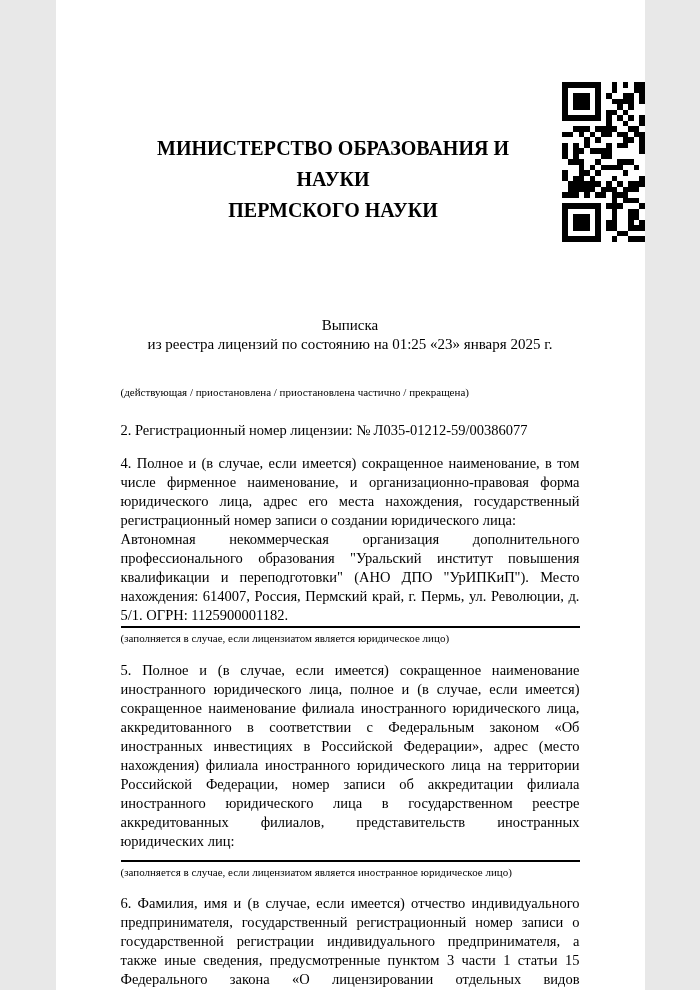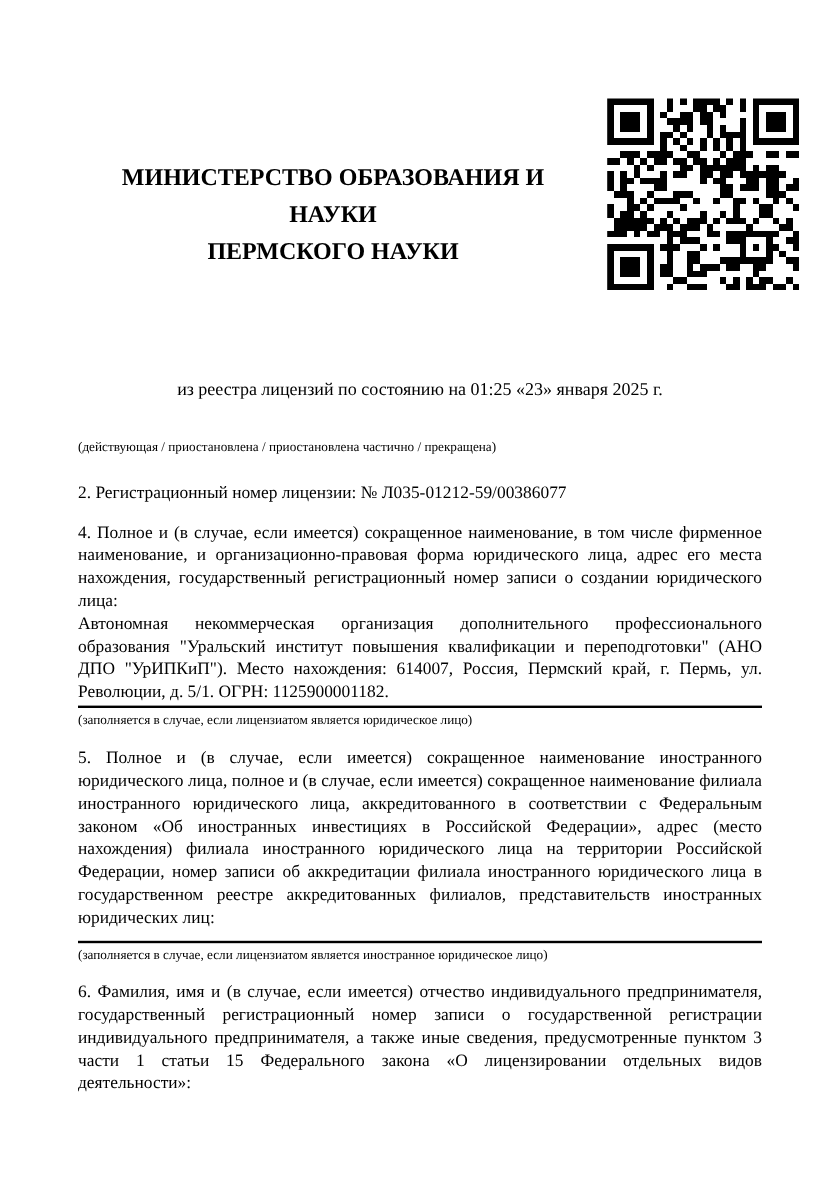--- a/index.html
+++ b/index.html
@@ -1,18 +1,18 @@
 <!DOCTYPE html>
 <html><head>
 <meta charset="utf-8">
 <style>
   html,body{margin:0;padding:0;background:#e8e8e8;}
   .page{
     position:relative;
-    width:700px;height:990px;
+    width:589px;height:990px;
     margin:0 auto;
     background:#ffffff;
     font-family:"Liberation Serif","DejaVu Serif",serif;
     color:#000;
     overflow:hidden;
   }
   .content{padding:0 65px;}
   .qr{
     position:absolute;
     left:506px;top:82px;
@@ -464,20 +464,21 @@
   <div class="content">
 
     <div class="ministry">
       <div class="ministry-name">
         <div>МИНИСТЕРСТВО ОБРАЗОВАНИЯ И НАУКИ</div>
         <div>ПЕРМСКОГО НАУКИ</div>
       </div>
     </div>
 
     <div class="extract-heading">
+      <div>Выписка</div>
       <div>из реестра лицензий по состоянию на 01:25 «23» января 2025 г.</div>
     </div>
 
     <div class="item1">
       <div class="small-caption">(действующая / приостановлена / приостановлена частично / прекращена)</div>
     </div>
 
     <div class="item2">
       <div class="body-line">2. Регистрационный номер лицензии: № Л035-01212-59/00386077</div>
     </div>

